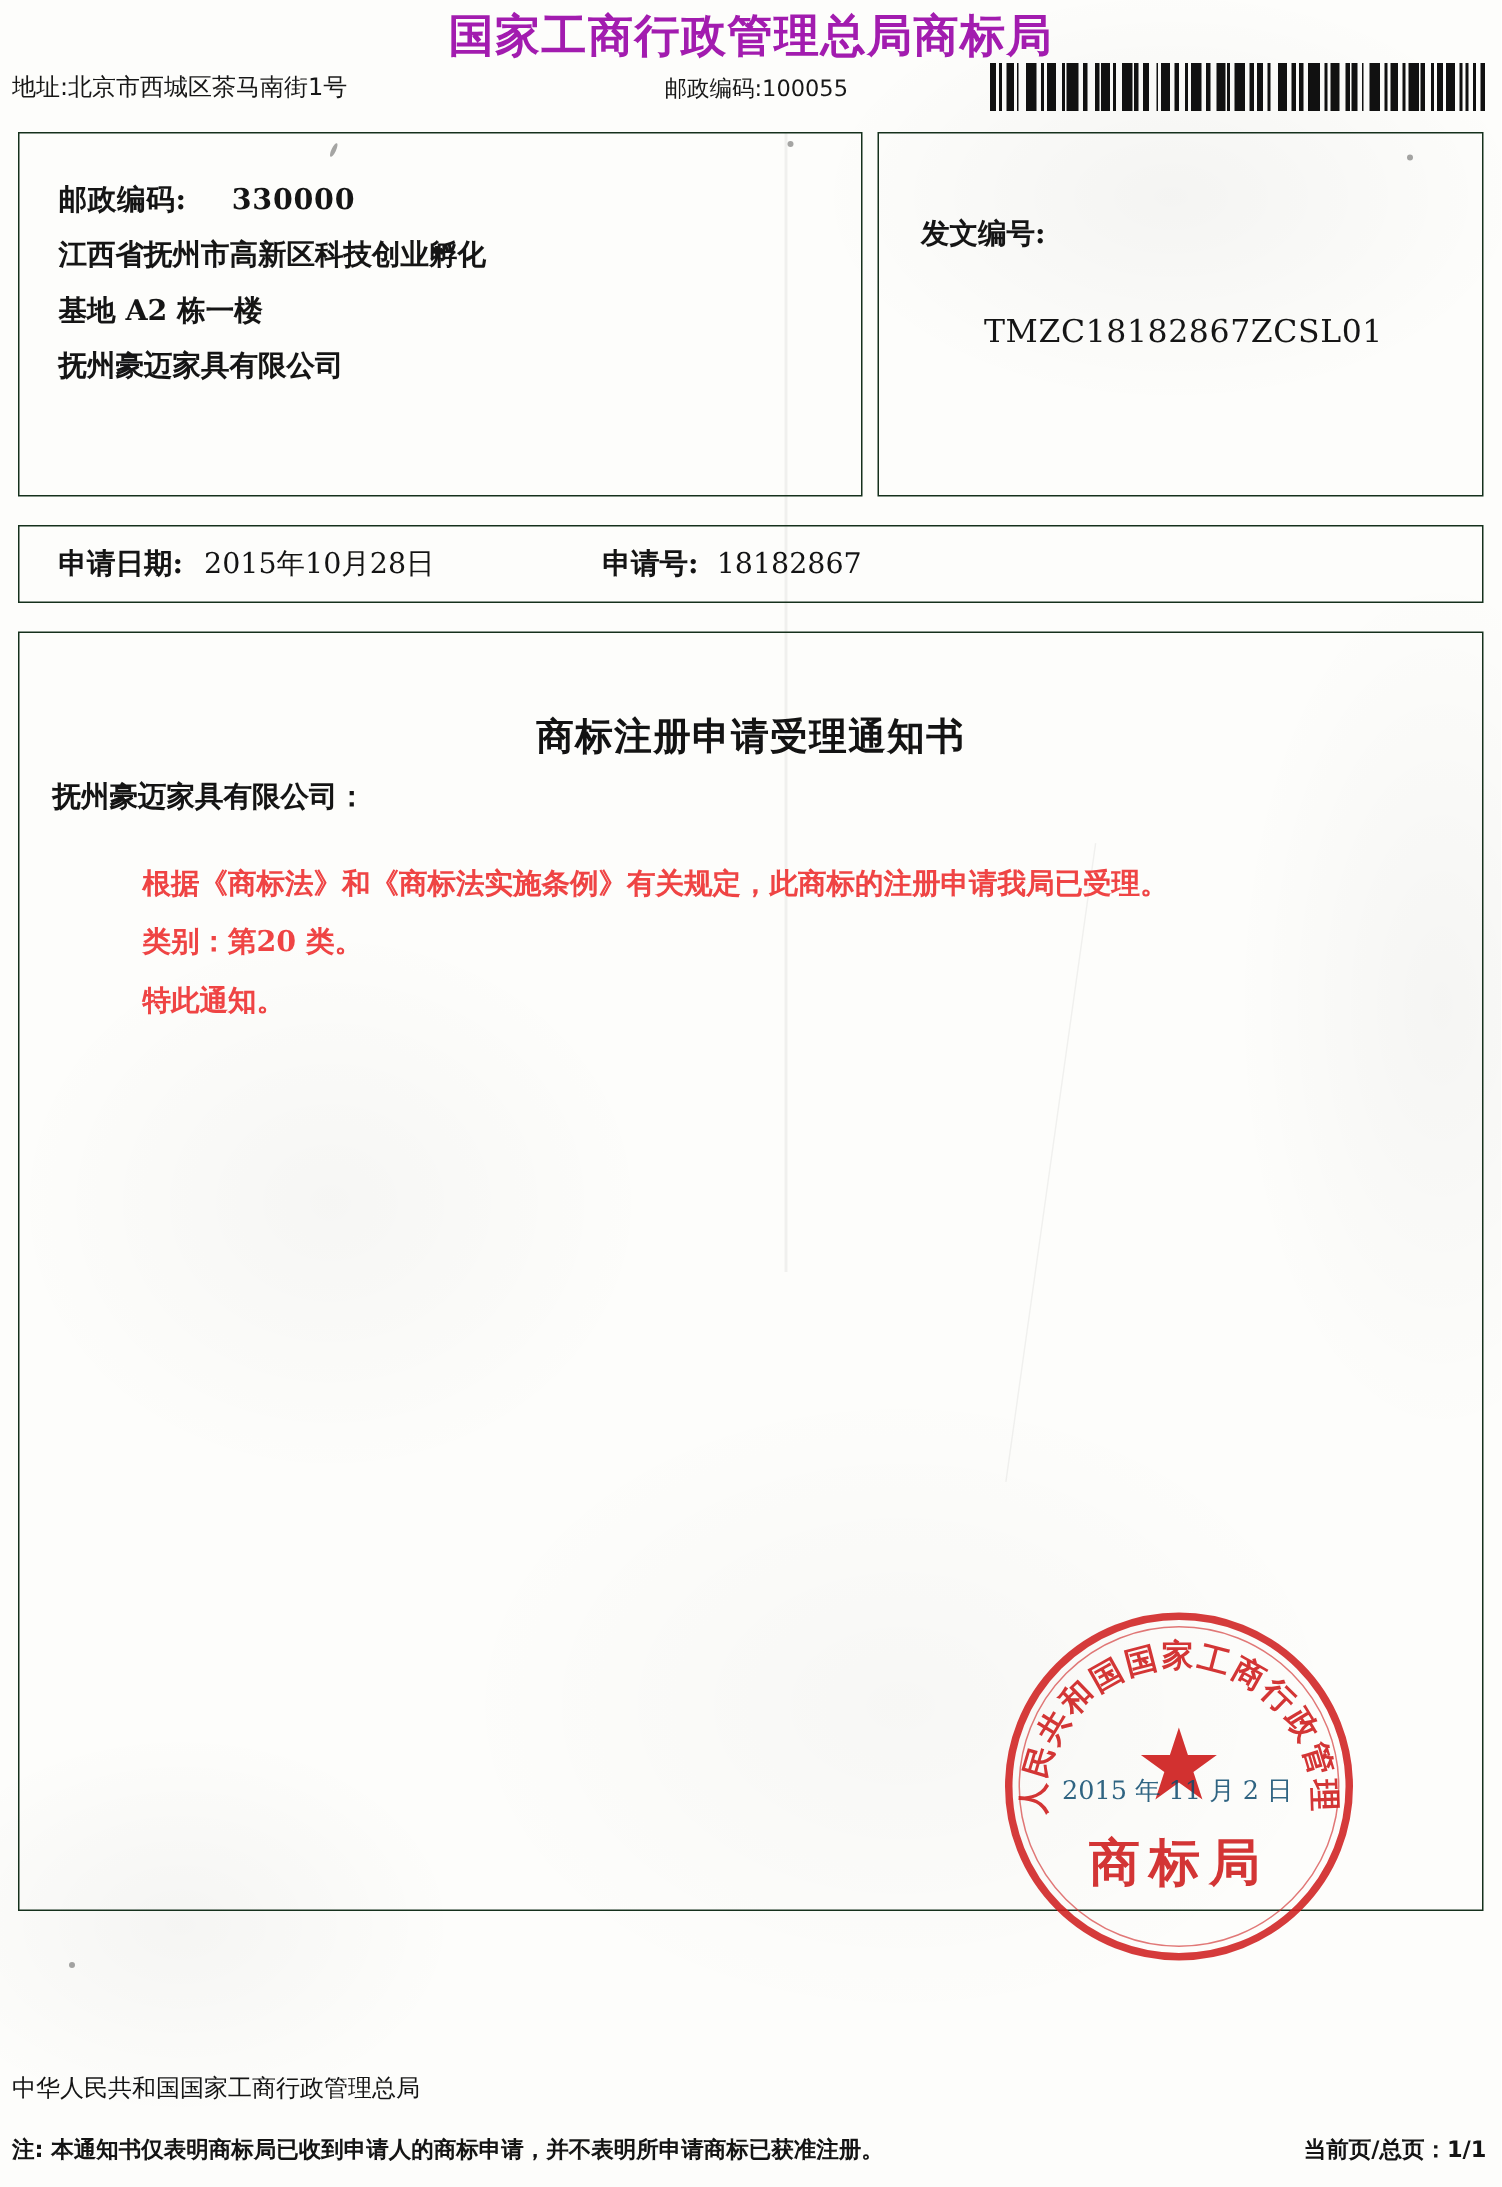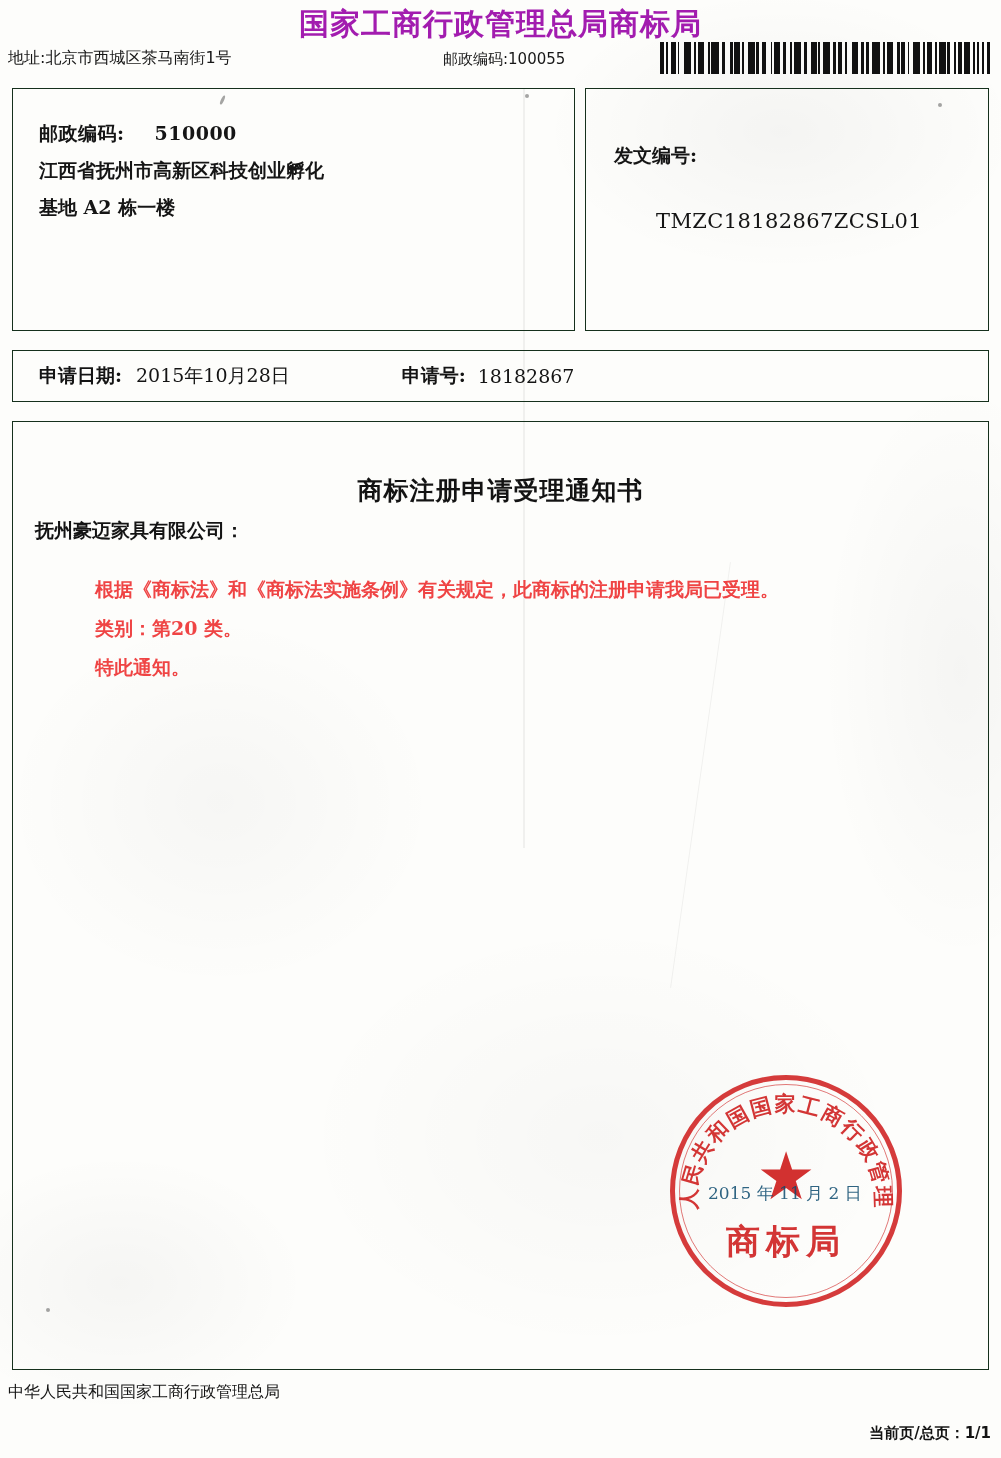--- a/index.html
+++ b/index.html
@@ -85,21 +85,21 @@
 
   
   .box {
     position: absolute;
     border: 1.6px solid #15301c;
     box-sizing: border-box;
   }
   #box-addressee { left: 12px; top: 88px; width: 563px; height: 243px; }
   #box-docnum    { left: 585px; top: 88px; width: 404px; height: 243px; }
   #box-apply     { left: 12px; top: 350px; width: 977px; height: 52px; }
-  #box-body      { left: 12px; top: 421px; width: 977px; height: 949px; }
+  #box-body      { left: 12px; top: 421px; width: 977px; height: 853px; }
 
   .addressee-inner {
     padding: 26px 0 0 26px;
     font-family: "DejaVu Serif", serif;
     font-size: 19px;
     color: #151515;
     line-height: 1.95;
     font-weight: bold;
   }
   .addressee-inner .zip-row {
@@ -404,24 +404,25 @@
     <i style="width:3px"></i>
       <i style="width:3px;background:transparent"></i>
     <i style="width:2px"></i>
       <i style="width:4px;background:transparent"></i>
     <i style="width:3px"></i>
   </div>
 
   <div class="box" id="box-addressee">
     <div class="addressee-inner">
       <div class="zip-row">
-        <span>邮政编码:</span><span class="val">510000</span>
+        <span>邮政编码:</span><span class="val">330000</span>
       </div>
       <div>江西省抚州市高新区科技创业孵化</div>
       <div>基地 A2 栋一楼</div>
+      <div>抚州豪迈家具有限公司</div>
     </div>
   </div>
 
   <div class="box" id="box-docnum">
     <div class="docnum-inner">
       <div>发文编号:</div>
       <div class="num">TMZC18182867ZCSL01</div>
     </div>
   </div>
 
@@ -454,17 +455,18 @@
       <text>
         <textPath href="#arcpath" startOffset="50%" text-anchor="middle">中华人民共和国国家工商行政管理总局</textPath>
       </text>
     </svg>
     <div class="star">★</div>
     <div class="seal-bottom">商标局</div>
   </div>
   <div class="seal-date">2015 年 11 月 2 日</div>
 
   <div class="agent">中华人民共和国国家工商行政管理总局</div>
+  <div class="note">注: 本通知书仅表明商标局已收到申请人的商标申请，并不表明所申请商标已获准注册。</div>
   <div class="pageno">
     <span>当前页/总页：</span><span>1/1</span>
   </div>
 
 </div>
 
 </body></html>

